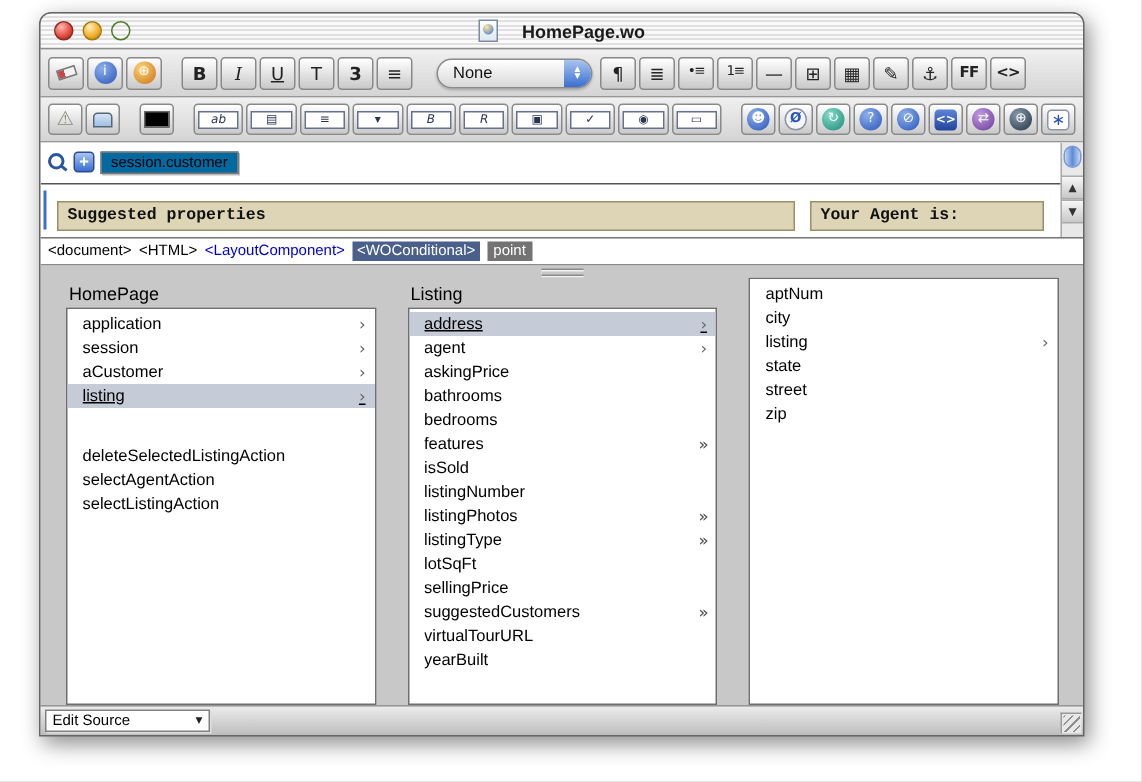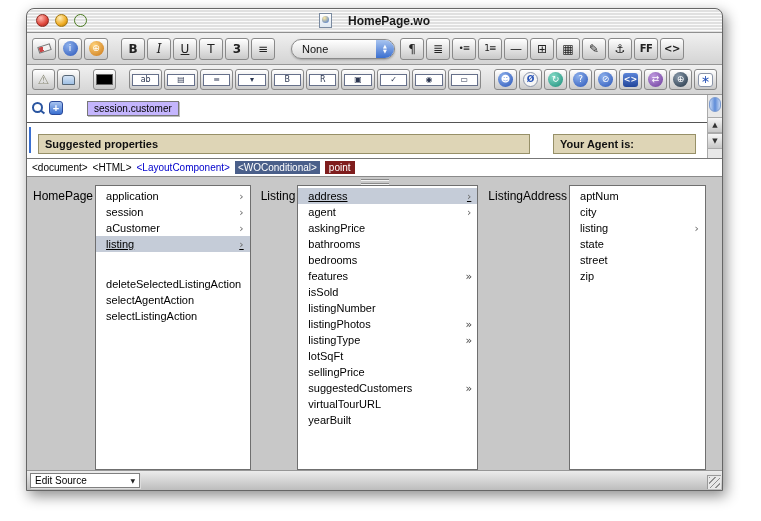--- a/index.html
+++ b/index.html
@@ -41,21 +41,21 @@
   .v-underline .glyph{text-decoration:underline;}
   .v-text .glyph{font-size:10px;font-weight:bold;letter-spacing:-.5px;text-align:right;}
   .v-small .glyph{font-size:9px;letter-spacing:-1px;}
   .v-dim .glyph{color:#8d8d7a;font-size:13px;}
   .v-eraser .glyph{width:13px;height:7px;background:linear-gradient(90deg,#c44 0 4px,#f2f2f2 4px);
     border:1px solid #777;transform:rotate(-18deg);}
   .v-tab .glyph{width:13px;height:10px;border:1px solid #567;background:linear-gradient(#d5e4f5,#9fc0e4);border-radius:3px 3px 0 0;}
   .v-swatch{min-width:30px;}
   .v-swatch .glyph{width:20px;height:11px;background:#000;border:1px solid #666;}
   .v-form .glyph{font-size:8px;border:1px solid #66708a;background:#fff;width:35px;height:12px;
-    display:flex;align-items:center;justify-content:center;color:#2a3550;}
+    display:flex;align-items:center;justify-content:center;color:#2a3550;font-style:italic;}
   .v-round .glyph{width:15px;height:15px;border-radius:50%;display:flex;align-items:center;justify-content:center;
     font-size:9px;color:#fff;}
   .v-blue .glyph{background:radial-gradient(circle at 35% 30%,#8cb0ec,#2a55b8);}
   .v-orange .glyph{background:radial-gradient(circle at 35% 30%,#ffd27a,#c87414);}
   .v-teal .glyph{background:radial-gradient(circle at 35% 30%,#84dcc8,#1a8a78);}
   .v-purple .glyph{background:radial-gradient(circle at 35% 30%,#c09ae0,#6a3a9a);}
   .v-dark .glyph{background:radial-gradient(circle at 35% 30%,#8899aa,#223344);}
   .v-white .glyph{background:#f6f6f6;border:1px solid #8a94a8;color:#2a55b8;font-weight:bold;}
   .v-sq-blue .glyph{background:linear-gradient(#5b84d8,#22459a);color:#fff;width:15px;height:14px;
     display:flex;align-items:center;justify-content:center;font-size:8px;font-weight:bold;border-radius:3px;}
@@ -71,24 +71,24 @@
   .combo-arrows div{font-size:5px;line-height:5px;font-family:"DejaVu Sans",sans-serif;}
 
   
   .editor{height:64px;flex:0 0 64px;background:#fff;border-bottom:1px solid #777;position:relative;overflow:hidden;}
   .cond-row{display:flex;align-items:center;gap:4px;padding:4px 4px 0 4px;height:22px;}
   .mag{position:relative;width:14px;height:14px;flex:0 0 14px;}
   .mag::before{content:"";position:absolute;left:1px;top:1px;width:7px;height:7px;border:2px solid #2a55a0;border-radius:50%;}
   .mag::after{content:"";position:absolute;left:9px;top:10px;width:5px;height:2px;background:#2a55a0;transform:rotate(40deg);}
   .plus-btn{width:14px;height:14px;background:linear-gradient(#a8c4f0,#3a6fd0);border:1px solid #2a4a9a;border-radius:3px;
     color:#fff;font-size:11px;font-weight:bold;line-height:12px;text-align:center;}
-  .binding-box{font-size:10px;background:#c4b5fd;border:1px solid #777;padding:1px 6px;color:#000;box-shadow:1px 1px 0 #bbb;margin-left:20px;}
+  .binding-box{font-size:10px;background:#0369a1;border:1px solid #777;padding:1px 6px;color:#000;box-shadow:1px 1px 0 #bbb;}
   .editor-rule{height:1px;background:#555;margin-top:5px;}
   .caret{position:absolute;left:2px;top:32px;width:2px;height:26px;background:#3a6fd0;}
-  .preview-row{display:flex;gap:23px;margin:11px 26px 0 11px;}
+  .preview-row{display:flex;gap:10px;margin:11px 26px 0 11px;font-family:Liberation Mono, monospace;}
   .cell{background:var(--header_tan,#ded5b6);border:1px solid #979068;font-size:11px;font-weight:bold;
     padding:3px 6px;height:20px;color:#111;}
   .cell-left{width:492px;flex:0 0 492px;}
   .cell-right{flex:1;}
   
   .editor-scroll{position:absolute;right:0;top:0;bottom:0;width:15px;background:#e8e8e8;border-left:1px solid #aaa;}
   .sb-thumb{position:absolute;left:1px;right:1px;top:2px;height:15px;border-radius:7px;
     background:linear-gradient(90deg,#c4d6f2,#5e8cd8 50%,#c4d6f2);border:1px solid #7a9ad0;}
   .sb-btn{position:absolute;left:0;right:0;height:16px;display:flex;align-items:center;justify-content:center;
     font-size:7px;color:#333;background:linear-gradient(#f6f6f6,#c8c8c8);border-top:1px solid #aaa;border-bottom:1px solid #aaa;
@@ -96,30 +96,30 @@
   .sb-up{top:22px;}
   .sb-down{top:38px;}
 
   
   .pathbar{height:18px;flex:0 0 18px;background:#fff;border-bottom:1px solid #8a8a8a;
     display:flex;align-items:center;gap:5px;padding:0 5px;font-size:10px;}
   .path-item{white-space:nowrap;}
   .path-plain{color:#000;}
   .path-link{color:#0000cc;text-align:center;}
   .path-selected{color:#fff;background:var(--path_selected_bg,#4a5f8a);padding:1px 3px;}
-  .path-inverted{color:#fff;background:#7f1d1d;padding:1px 4px;}
+  .path-inverted{color:#fff;background:#737373;padding:1px 4px;}
 
   
   .handle-strip{height:8px;flex:0 0 8px;background:#c8c8c8;display:flex;align-items:center;justify-content:center;}
   .handle{width:28px;height:5px;border-top:1px solid #8a8a8a;border-bottom:1px solid #8a8a8a;
     box-shadow:0 1px 0 #f2f2f2, inset 0 1px 0 #f2f2f2;}
 
   
   .browser{flex:1;background:#c8c8c8;display:flex;gap:8px;padding:0 16px 0 4px;overflow:hidden;}
-  .col-wrap{flex:1;display:flex;flex-direction:row;min-width:0;}
+  .col-wrap{flex:1;display:flex;flex-direction:column;min-width:0;margin-left:13px;}
   .col-title{height:20px;flex:0 0 20px;font-size:12px;color:#000;padding:4px 2px 0 2px;}
   .col-list{flex:1;background:#fff;border:1px solid #6f6f6f;overflow:hidden;padding-top:2px;}
   .row{height:16px;display:flex;align-items:center;padding:0 6px 0 10px;font-size:11px;color:#000;}
   .row.sel{background:var(--selection_gray,#c5ccd8);text-decoration:underline;}
   .row-label{flex:1;white-space:nowrap;overflow:hidden;}
   .row-arrow{color:#666;font-size:11px;font-family:"DejaVu Sans",sans-serif;}
   .row-arrow.dbl{color:#444;letter-spacing:-1px;}
   .group-gap{height:24px;}
 
   
@@ -406,21 +406,20 @@
           </div>
           <div class="row">
             <span class="row-label">virtualTourURL</span>
           </div>
           <div class="row">
             <span class="row-label">yearBuilt</span>
           </div>
         </div>
       </div>
       <div class="col-wrap">
-        <div class="col-title">ListingAddress</div>
         <div class="col-list">
           <div class="row">
             <span class="row-label">aptNum</span>
           </div>
           <div class="row">
             <span class="row-label">city</span>
           </div>
           <div class="row">
             <span class="row-label">listing</span>
             <span class="row-arrow">›</span>

